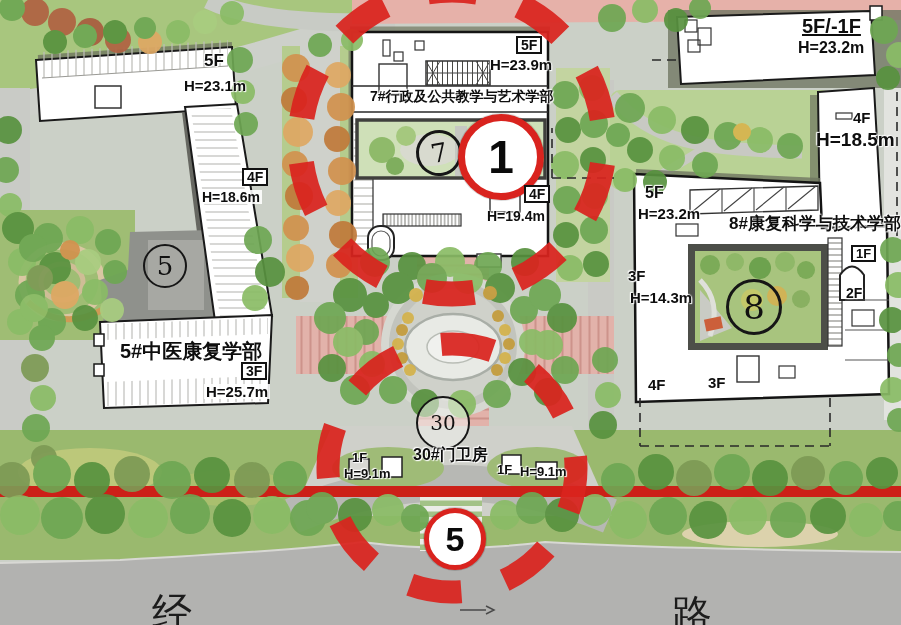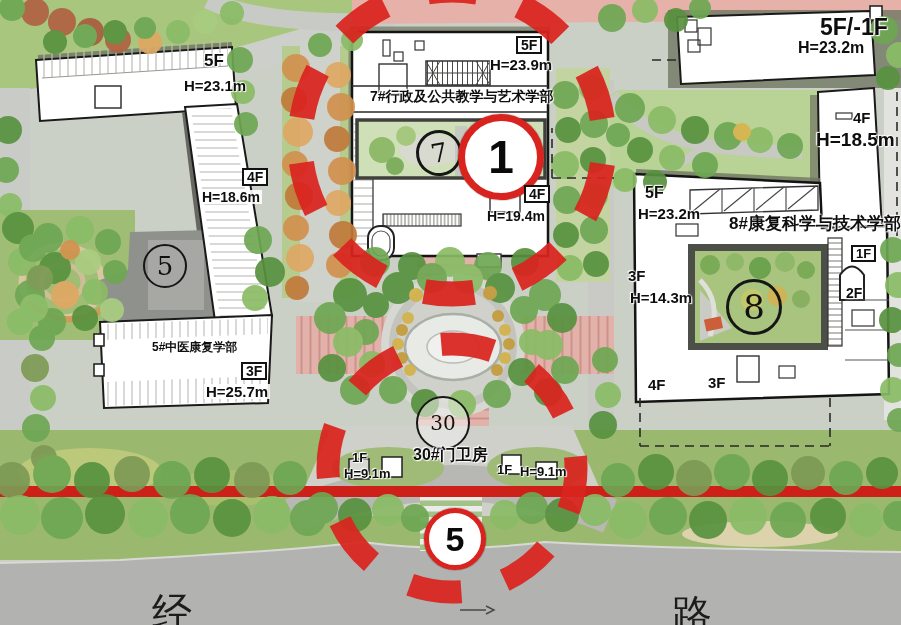--- a/index.html
+++ b/index.html
@@ -434,31 +434,31 @@
   <div class="badge" style="left:726px;top:279px;width:50px;height:50px;font-size:34px;border-width:3px;">8</div>
   <div class="badge" style="left:416px;top:396px;width:50px;height:50px;font-size:20px;background:rgba(240,240,236,.55);">30</div>
 
   <div class="marker" style="left:458px;top:114px;width:72px;height:72px;border:7px solid #d9231e;font-size:46px;">1</div>
   <div class="marker" style="left:424px;top:508px;width:52px;height:52px;border:5px solid #d9231e;font-size:34px;">5</div>
 
   <span class="lbl" style="left:204px;top:52px;font-size:17px;">5F</span>
   <span class="lbl" style="left:168px;top:78px;font-size:15px;margin-left:16px;">H=23.1m</span>
   <span class="lbl boxed" style="left:242px;top:168px;font-size:14px;">4F</span>
   <span class="lbl whitebg" style="left:200px;top:190px;font-size:14px;">H=18.6m</span>
-  <span class="lbl" style="left:120px;top:341px;font-size:12px;margin-left:32px;">5#中医康复学部</span>
+  <span class="lbl" style="left:120px;top:341px;font-size:20px;">5#中医康复学部</span>
   <span class="lbl boxed" style="left:241px;top:362px;font-size:14px;">3F</span>
   <span class="lbl whitebg" style="left:204px;top:384px;font-size:15px;">H=25.7m</span>
 
   <span class="lbl" style="left:370px;top:89px;font-size:14px;">7#行政及公共教学与艺术学部</span>
   <span class="lbl boxed" style="left:516px;top:36px;font-size:14px;">5F</span>
   <span class="lbl" style="left:490px;top:57px;font-size:15px;">H=23.9m</span>
   <span class="lbl boxed" style="left:524px;top:185px;font-size:14px;">4F</span>
   <span class="lbl" style="left:487px;top:209px;font-size:14px;">H=19.4m</span>
 
-  <span class="lbl" style="left:820px;top:16px;font-size:23px;">5F/-1F</span>
+  <span class="lbl" style="left:802px;top:16px;font-size:20px;text-decoration:underline;">5F/-1F</span>
   <span class="lbl" style="left:798px;top:40px;font-size:16px;">H=23.2m</span>
 
   <span class="lbl" style="left:853px;top:110px;font-size:15px;">4F</span>
   <span class="lbl" style="left:816px;top:130px;font-size:19px;">H=18.5m</span>
 
   <span class="lbl" style="left:645px;top:185px;font-size:16px;">5F</span>
   <span class="lbl" style="left:638px;top:206px;font-size:15px;">H=23.2m</span>
   <span class="lbl" style="left:729px;top:215px;font-size:17px;">8#康复科学与技术学部</span>
   <span class="lbl" style="left:628px;top:268px;font-size:15px;">3F</span>
   <span class="lbl" style="left:630px;top:290px;font-size:15px;">H=14.3m</span>

